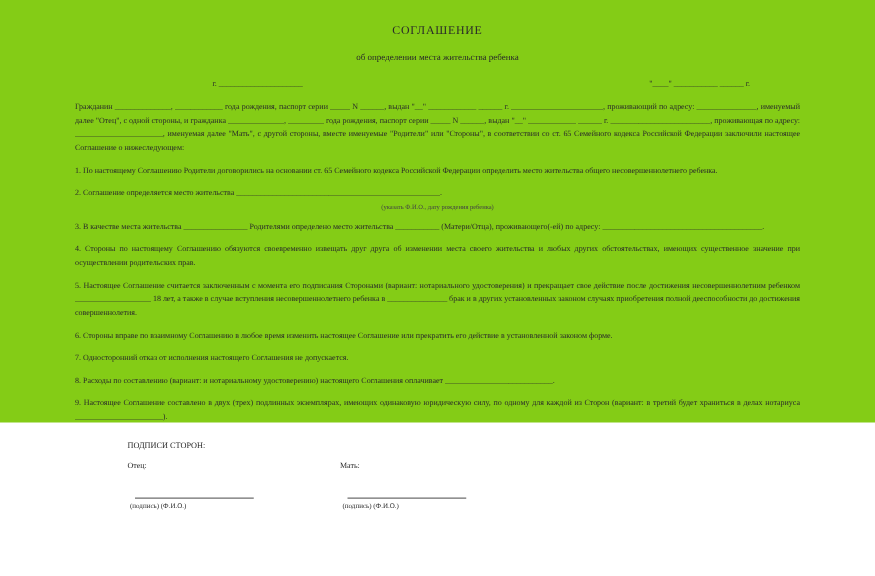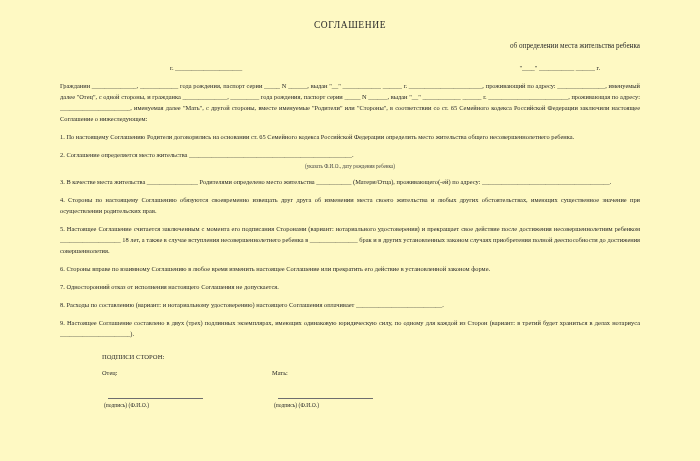--- a/index.html
+++ b/index.html
@@ -10,34 +10,34 @@
   body {
     width: 700px;
     height: 461px;
     font-family: "Liberation Serif", "DejaVu Serif", serif;
     color: #2a2a2a;
     overflow: hidden;
   }
   .page {
     position: relative;
     width: 700px;
-    height: 461px;
+    height: 338px;
     box-sizing: border-box;
     padding: 16px 60px 26px 60px;
-    background: #fef9c3;
+    background: #84cc16;
   }
   .title {
     text-align: center;
     font-size: 9.5px;
     letter-spacing: 0.6px;
     margin-top: 4px;
     margin-bottom: 12px;
   }
   .subtitle {
-    text-align: right;
+    text-align: center;
     font-size: 7.2px;
     margin-bottom: 14px;
   }
   .rowline {
     display: flex;
     justify-content: space-between;
     font-size: 6.4px;
     margin-bottom: 9px;
   }
   .rowline .left { padding-left: 110px; }

